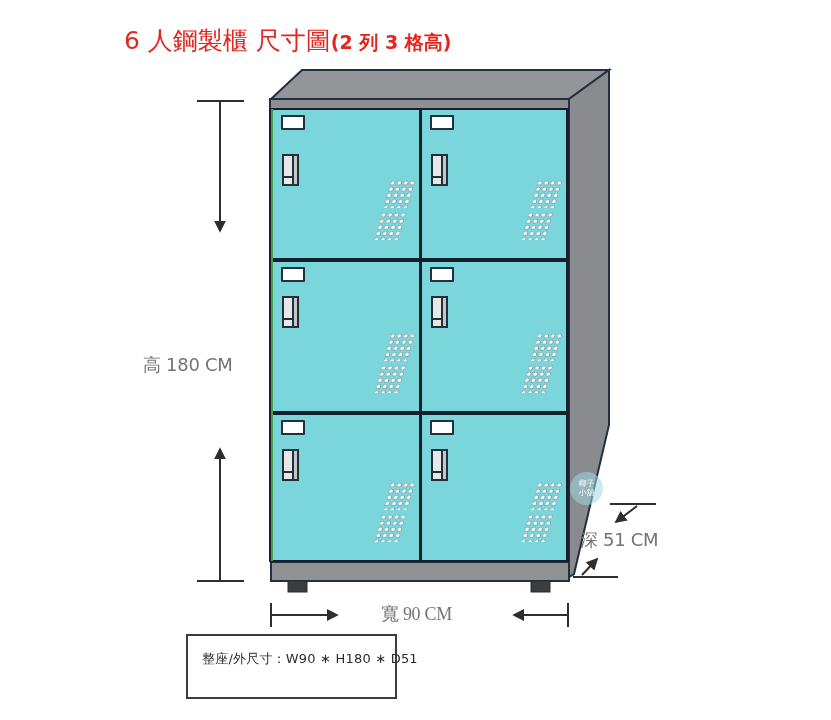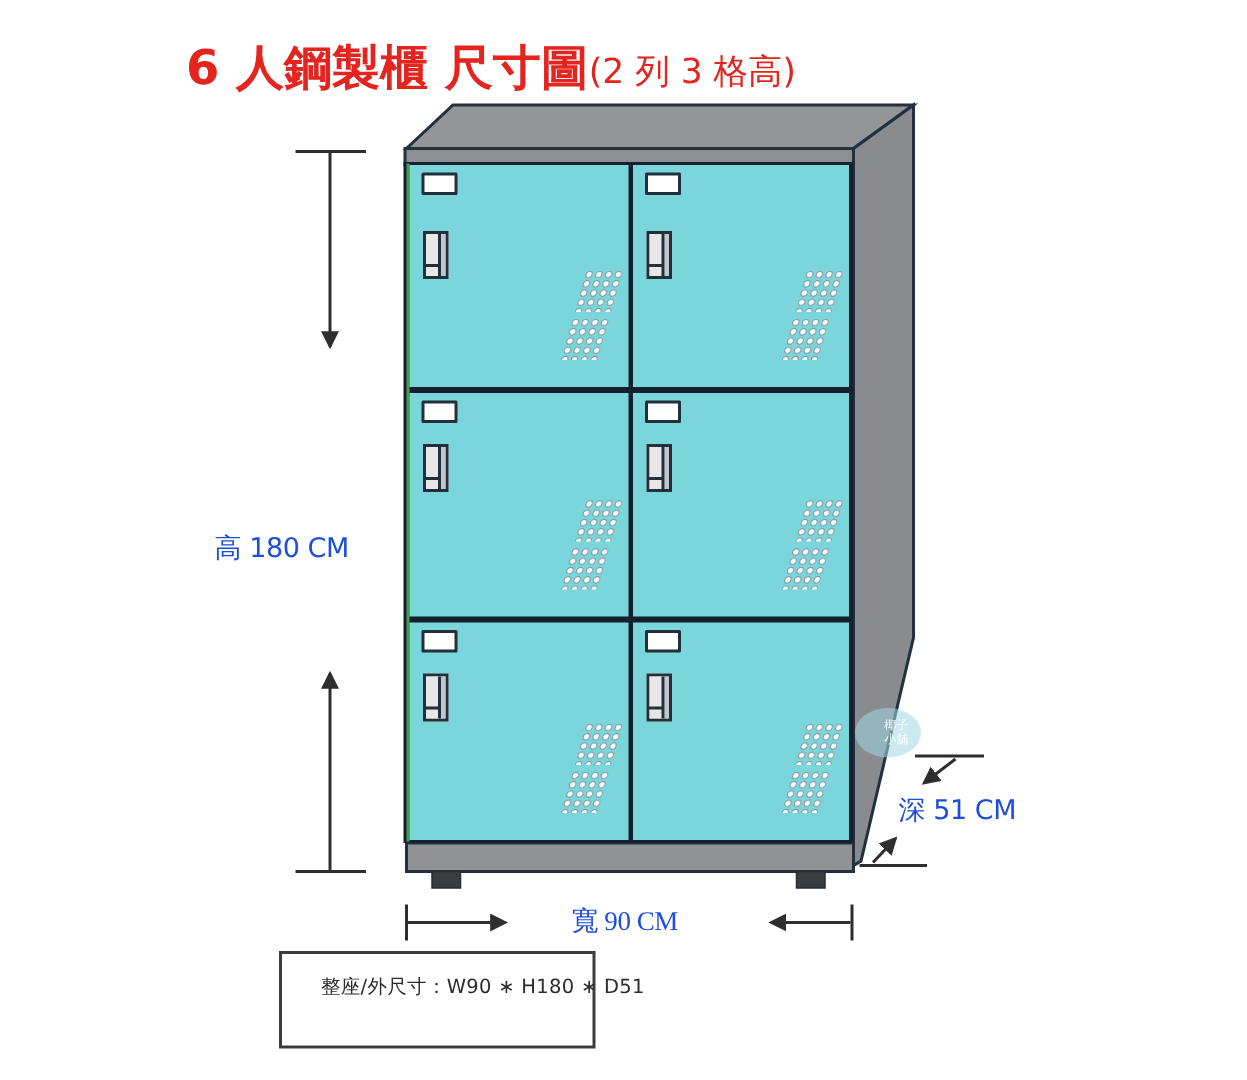--- a/index.html
+++ b/index.html
@@ -1,22 +1,22 @@
 <!DOCTYPE html>
 <html><head>
 <meta charset="utf-8">
 <style>
   html,body{margin:0;padding:0;background:#ffffff;}
   .stage{position:relative;width:831px;height:720px;background:#ffffff;overflow:hidden;
          font-family:"DejaVu Sans",sans-serif;}
 
   
   .title{position:absolute;left:124px;top:26px;display:flex;align-items:flex-end;color:#e4241e;white-space:nowrap;}
-  .title .main{font-size:32px;font-weight:bold;line-height:1.2;}
-  .title .suffix{font-size:23px;font-weight:normal;line-height:1.2;padding-bottom:2px;}
+  .title .main{font-size:25px;font-weight:normal;line-height:1.2;}
+  .title .suffix{font-size:19px;font-weight:bold;line-height:1.2;padding-bottom:2px;}
 
   
   svg.layer{position:absolute;left:0;top:0;z-index:1;}
 
   
   .doors{position:absolute;left:269px;top:108px;width:300px;height:454px;background:#14202e;z-index:2;}
   .green-edge{position:absolute;left:2px;top:1px;bottom:1px;width:2px;background:#45a04e;}
   .door{position:absolute;background:#7bd6dc;box-sizing:border-box;}
   .door.c1{left:4px;width:146px;}
   .door.c2{left:153px;width:144px;}
@@ -33,36 +33,36 @@
   .h-l::after{content:"";position:absolute;left:-1px;right:-1px;bottom:6px;border-top:2px solid #20303c;}
   .h-r{flex:1;background:#c4c6c8;}
 
   .vents{position:absolute;right:12px;bottom:18px;display:flex;flex-direction:column;gap:4px;
          transform:skewX(-16deg);}
   .vent{width:25px;height:28px;
         background-image:radial-gradient(circle at 3px 3px,#ffffff 1.4px,#7e8f98 2.1px,rgba(0,0,0,0) 2.7px);
         background-size:6.5px 6.2px;}
 
   
-  .dim-label{position:absolute;color:#1d4ed8;font-size:18px;font-weight:500;letter-spacing:-0.3px;
+  .dim-label{position:absolute;color:#737373;font-size:18px;font-weight:500;letter-spacing:-0.3px;
              white-space:nowrap;z-index:3;}
   .lbl-height{left:143px;top:353px;}
   .lbl-width{left:381px;top:602px;font-family:Liberation Serif, serif;}
-  .lbl-depth{left:599px;top:528px;}
+  .lbl-depth{left:580px;top:528px;}
 
   
   .spec-box{position:absolute;left:186px;top:634px;width:211px;height:65px;box-sizing:border-box;
-            border:2px solid #3c3c40;background:#ffffff;padding:10px 0 0 26px;z-index:3;}
+            border:2px solid #3c3c40;background:#ffffff;padding:10px 0 0 14px;z-index:3;}
   .spec-line{font-size:13px;color:#2c2c30;line-height:25px;letter-spacing:0.2px;white-space:nowrap;}
 
   
   .watermark{position:absolute;left:570px;top:472px;width:33px;height:33px;border-radius:50%;
              background:rgba(158,216,226,0.55);color:rgba(255,255,255,0.92);font-size:8px;
              line-height:1.1;display:flex;flex-direction:column;align-items:center;justify-content:center;
-             z-index:4;text-align:center;padding-left:11px;}
+             z-index:4;text-align:center;}
 </style>
 </head>
 <body>
 
 <div class="stage">
 
   <div class="title">
     <span class="main">6 人鋼製櫃 尺寸圖</span>
     <span class="suffix">(2 列 3 格高)</span>
   </div>

